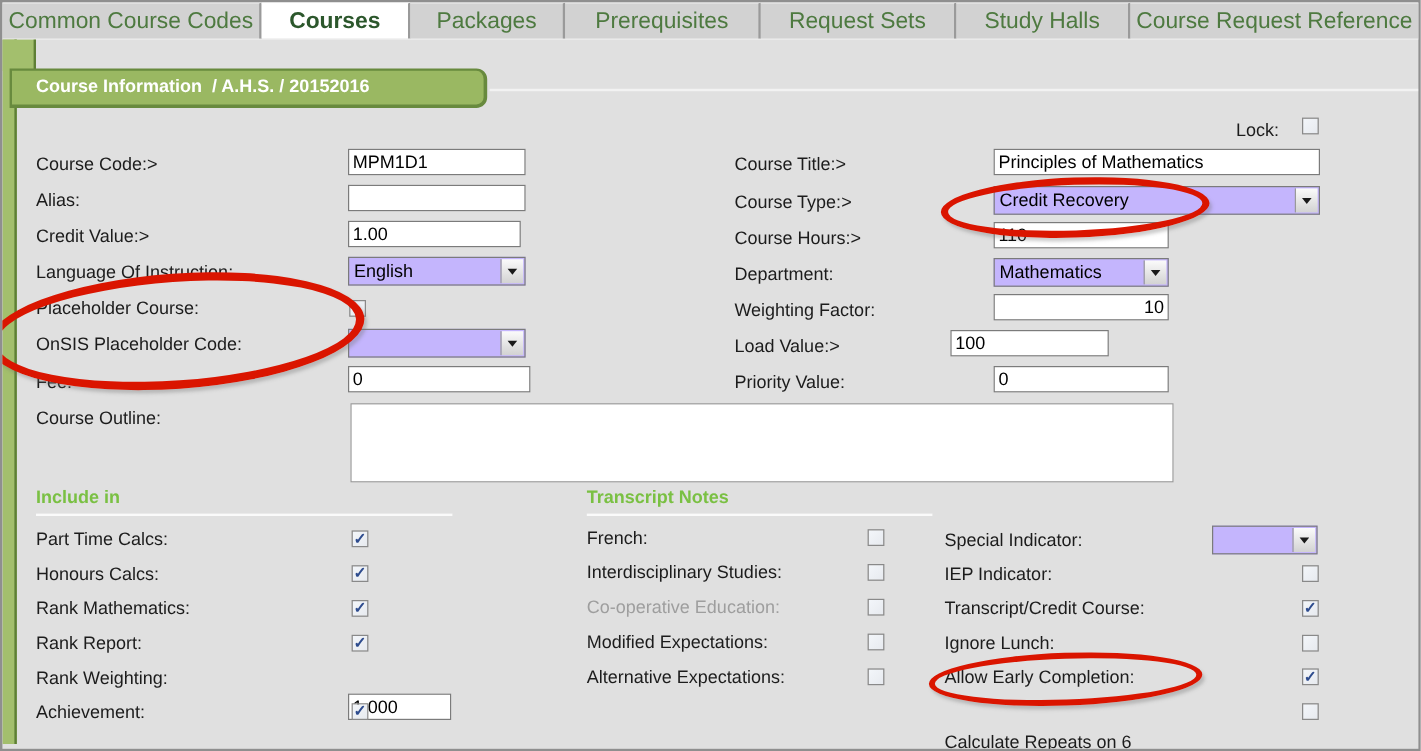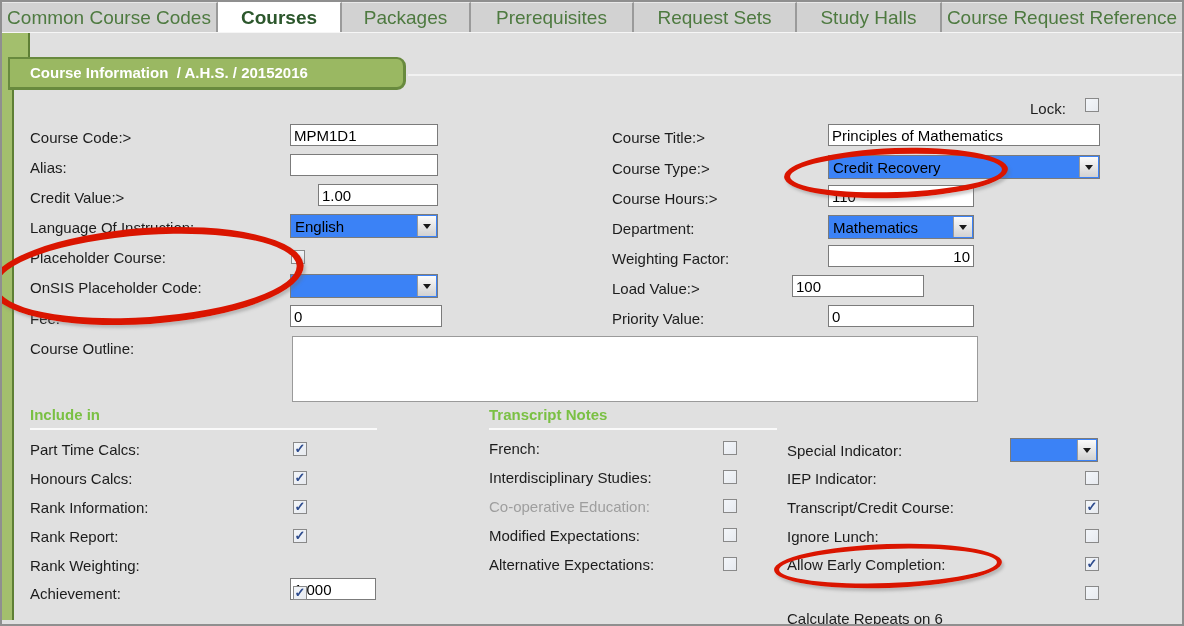--- a/index.html
+++ b/index.html
@@ -28,21 +28,21 @@
   .banner span{display:block;padding:5px 0 0 20px;font-size:15px;font-weight:bold;color:#ffffff;white-space:pre;}
   .hline{position:absolute;left:406px;top:72px;right:0;height:2px;background:#f2f2f2;}
   
   .lbl{position:absolute;font-size:15px;color:#1c1c1c;white-space:nowrap;}
   .lbl.dim{color:#9e9e9e;}
   .lbl.wrap{white-space:normal;line-height:19px;margin-top:24px;}
   .inp{position:absolute;height:22px;box-sizing:border-box;border:1px solid #7b7b7b;
     background:#fff;font-family:"Liberation Sans",sans-serif;font-size:15px;color:#000;padding:0 3px;}
   .ta{position:absolute;box-sizing:border-box;border:1px solid #9a9a9a;background:#fff;
     font-family:"Liberation Sans",sans-serif;font-size:15px;resize:none;}
-  .combo{position:absolute;box-sizing:border-box;height:24px;border:1px solid #7b7b7b;background:#3b82f6;}
+  .combo{position:absolute;box-sizing:border-box;height:24px;border:1px solid #7b7b7b;background:#c4b5fd;}
   .combo .val{position:absolute;left:4px;top:3px;font-size:15px;color:#000;white-space:nowrap;}
   .combo .btn{position:absolute;right:1px;top:1px;bottom:1px;width:18px;
     background:linear-gradient(#fbfbfb,#d2d2d2);border-left:1px solid #9a9a9a;
     display:flex;align-items:center;justify-content:center;}
   .arrow{width:0;height:0;border-left:4px solid transparent;border-right:4px solid transparent;
     border-top:5px solid #1a1a1a;}
   .cb{position:absolute;width:14px;height:14px;box-sizing:border-box;border:1px solid #898989;
     background:linear-gradient(135deg,#f3f6fa,#e7eaef);
     font-weight:bold;font-size:13px;line-height:11px;color:#2e4c8e;text-align:center;}
   
@@ -77,21 +77,21 @@
   <span class="lbl" style="left:1028px;top:98px">Lock:</span>
   <div class="cb" style="left:1083px;top:96px"></div>
 
   <span class="lbl" style="left:28px;top:127px">Course Code:&gt;</span>
   <input class="inp" style="left: 288px; top: 122px; width: 148px;" value="MPM1D1">
 
   <span class="lbl" style="left:28px;top:157px">Alias:</span>
   <input class="inp" style="left: 288px; top: 152px; width: 148px;" value="">
 
   <span class="lbl" style="left:28px;top:187px">Credit Value:&gt;</span>
-  <input class="inp" style="left: 288px; top: 182px; width: 120px; margin-left: 28px;" value="1.00">
+  <input class="inp" style="left: 288px; top: 182px; width: 144px;" value="1.00">
 
   <span class="lbl" style="left:28px;top:217px">Language Of Instruction:</span>
   <div class="combo" style="left:288px;top:212px;width:148px">
     <span class="val">English</span>
     <span class="btn">
         <span class="arrow"></span>
       </span>
   </div>
 
   <span class="lbl" style="left:28px;top:247px">Placeholder Course:</span>
@@ -144,21 +144,21 @@
 
   <span class="sec" style="left:28px;top:404px">Include in</span>
   <div class="sec-line" style="left:28px;top:426px;width:347px"></div>
 
   <span class="lbl" style="left:28px;top:439px">Part Time Calcs:</span>
   <div class="cb checked" style="left:291px;top:440px">✓</div>
 
   <span class="lbl" style="left:28px;top:468px">Honours Calcs:</span>
   <div class="cb checked" style="left:291px;top:469px">✓</div>
 
-  <span class="lbl" style="left:28px;top:497px">Rank Information:</span>
+  <span class="lbl" style="left:28px;top:497px">Rank Mathematics:</span>
   <div class="cb checked" style="left:291px;top:498px">✓</div>
 
   <span class="lbl" style="left:28px;top:526px">Rank Report:</span>
   <div class="cb checked" style="left:291px;top:527px">✓</div>
 
   <span class="lbl" style="left:28px;top:555px">Rank Weighting:</span>
   <input class="inp" style="left: 288px; top: 551px; width: 86px; margin-top: 25px;" value="1.000">
 
   <span class="lbl" style="left:28px;top:583px">Achievement:</span>
   <div class="cb checked" style="left:291px;top:584px">✓</div>

